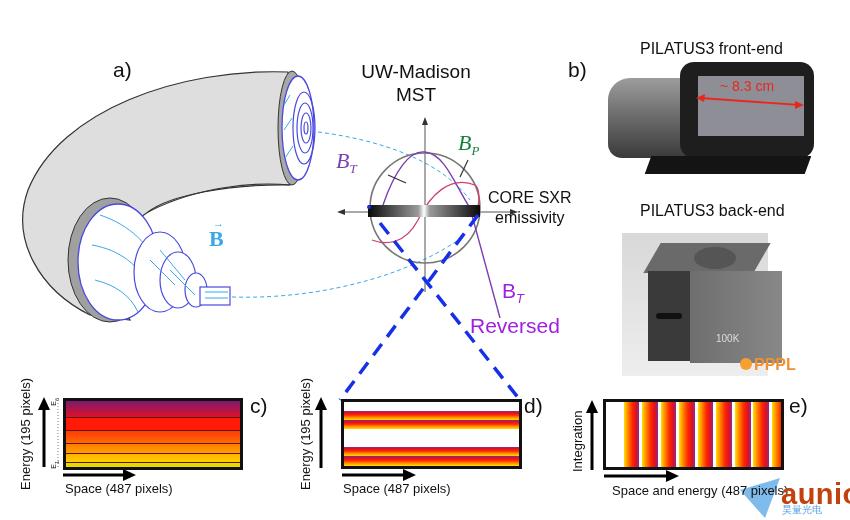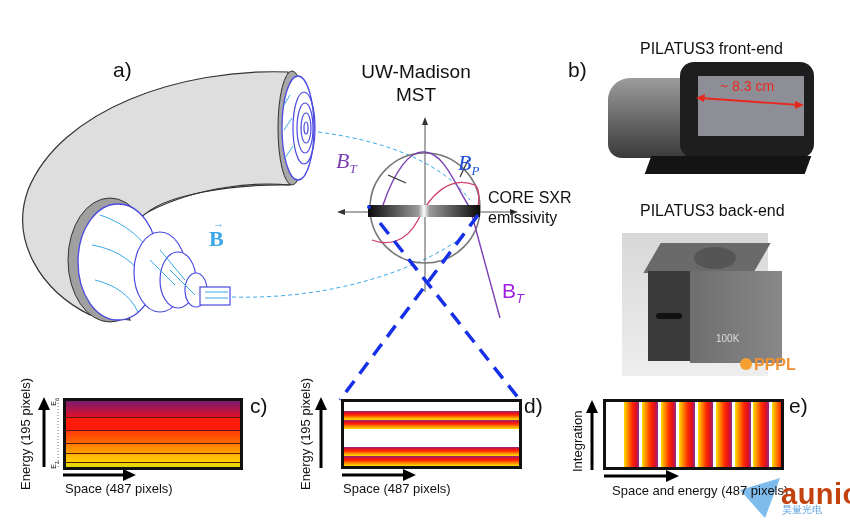--- a/index.html
+++ b/index.html
@@ -92,29 +92,30 @@
   <div>UW-Madison</div>
   <div>MST</div>
 </div>
 <div class="lbl" style="left:209px;top:226px;font-family:'Liberation Serif',serif;font-weight:bold;font-size:22px;color:#3aa8e8;">
   <span style="position:absolute;left:4px;top:-9px;font-size:11px;">→</span>
   <span>B</span>
 </div>
 <div class="lbl" style="left:336px;top:148px;font-family:'Liberation Serif',serif;font-style:italic;font-size:22px;color:#7a3fb0;">
   <span>B</span><sub style="font-size:13px;">T</sub>
 </div>
-<div class="lbl" style="left:458px;top:130px;font-family:'Liberation Serif',serif;font-style:italic;font-size:22px;color:#1d4ed8;margin-top:20px;">
+<div class="lbl" style="left:458px;top:130px;font-family:'Liberation Serif',serif;font-style:italic;font-size:22px;color:#15803d;">
   <span>B</span><sub style="font-size:13px;">P</sub>
 </div>
-<div class="lbl" style="left:488px;top:188px;font-size:16px;line-height:20px;text-align:left;">
+<div class="lbl" style="left:488px;top:188px;font-size:16px;line-height:20px;text-align:center;">
   <div>CORE SXR</div>
   <div>emissivity</div>
 </div>
 <div class="lbl" style="left:470px;top:277px;font-size:21px;line-height:27px;color:#a020e0;">
   <div style="padding-left:32px;"><span>B</span><sub style="font-size:13px;font-style:italic;">T</sub></div>
+  <div>Reversed</div>
 </div>
 
 <div class="lbl panel-letter" style="left:568px;top:58px;">b)</div>
 <div class="lbl" style="left:640px;top:40px;font-size:16px;">PILATUS3  front-end</div>
 
 <div class="abs" style="left:608px;top:60px;width:208px;height:120px;padding-left:43px;">
   <div class="abs" style="left:0;top:18px;width:130px;height:80px;background:linear-gradient(180deg,#9c9c9c,#6a6a6a 50%,#3a3a3a);border-radius:22px 0 0 14px;"></div>
   <div class="abs" style="left:72px;top:2px;width:134px;height:96px;background:#1e1e1e;border-radius:14px;"></div>
   <div class="abs" style="left:90px;top:16px;width:106px;height:60px;background:#8e8e96;"></div>
   <div class="abs" style="left:40px;top:96px;width:160px;height:18px;background:#141414;transform:skewX(-20deg);"></div>

